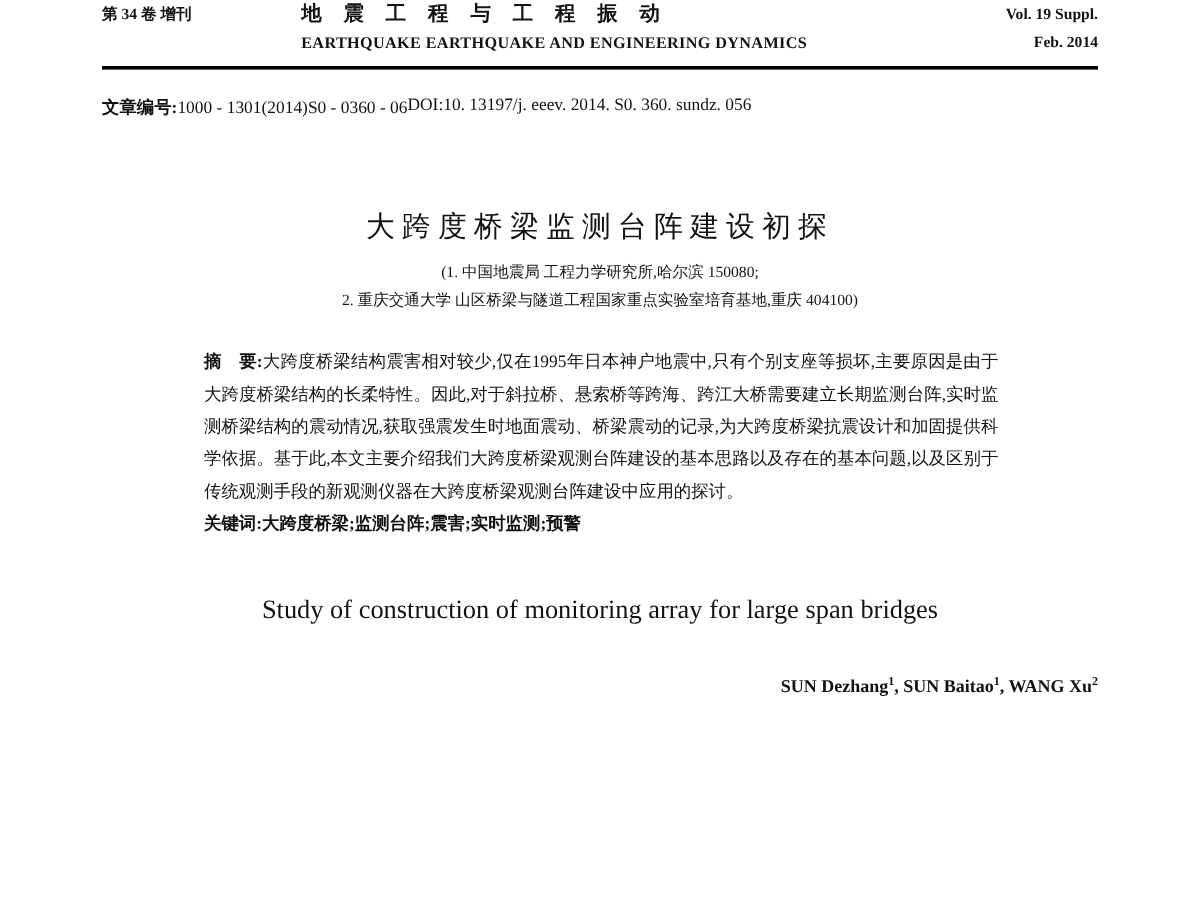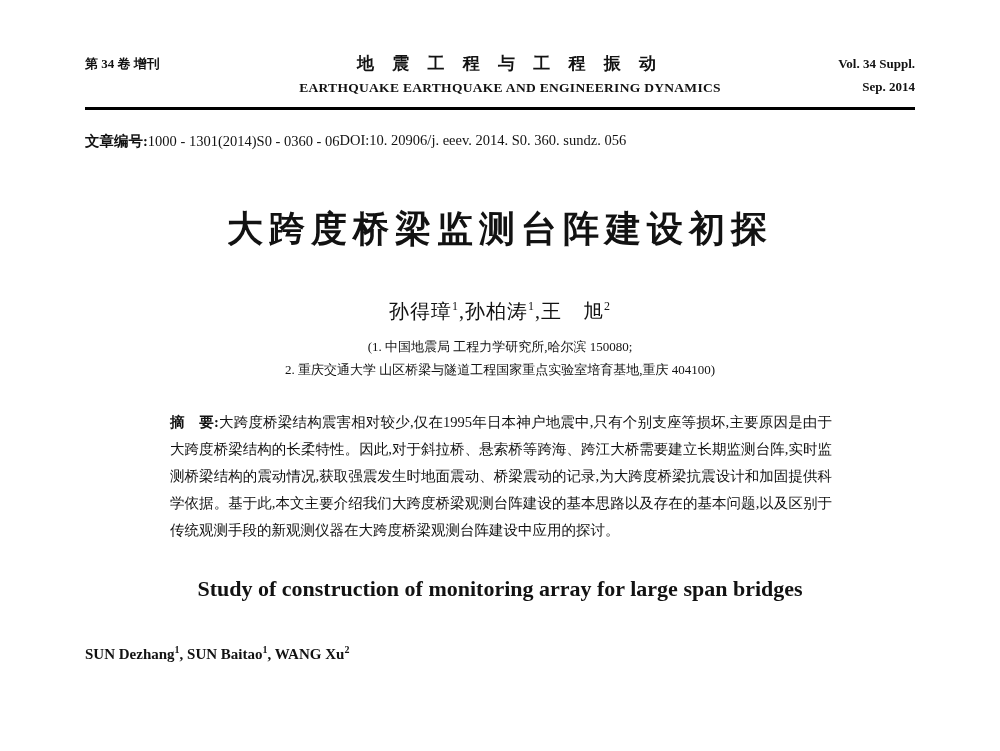--- a/index.html
+++ b/index.html
@@ -11,44 +11,43 @@
     font-family: "Liberation Serif", "DejaVu Serif", serif;
     overflow: hidden;
   }
   .page { width: 830px; margin: 0 auto; }
 
   
   .journal-header {
     display: flex;
     justify-content: space-between;
     align-items: flex-start;
-    padding-top: 52px;
     gap: 16px;
   }
   .jh-left { width: 150px; font-size: 13px; font-weight: bold; line-height: 23px; }
-  .jh-center { flex: 1; text-align: center; }
+  .jh-center { flex: 1; }
   .jh-center .cn { font-size: 17px; font-weight: bold; letter-spacing: 7px; }
   .jh-center .en { font-size: 13.5px; font-weight: bold; margin-top: 5px; letter-spacing: 0.3px; }
   .jh-right { width: 130px; text-align: right; font-size: 13px; font-weight: bold; line-height: 23px; }
   .rule { border-top: 3px solid #000; margin-top: 9px; }
 
   
   .meta {
     display: flex;
     margin-top: 22px;
     font-size: 14.5px;
   }
   .meta .label { font-weight: bold; }
 
   
   .cn-title {
-    margin-top: 54px;
+    margin-top: 74px;
     text-align: center;
-    font-size: 36px;
-    font-weight: bold;
+    font-size: 24px;
+    font-weight: normal;
     letter-spacing: 6px;
   }
   .authors {
     margin-top: 44px;
     text-align: center;
     font-size: 20px;
     letter-spacing: 1px;
   }
   .authors sup { font-size: 12px; }
   .affils { margin-top: 10px; text-align: center; font-size: 13px; line-height: 23px; }
@@ -64,75 +63,75 @@
   .kw-line, .clc-line {
     margin: 0 83px 0 85px;
     font-size: 14.5px;
     line-height: 27px;
     font-weight: bold;
   }
   .clc-line .gap { display: inline-block; width: 58px; }
 
   
   .en-title {
-    margin-top: 32px;
+    margin-top: 44px;
     text-align: center;
     font-size: 22px;
-    font-weight: bold;
+    font-weight: normal;
   }
   .en-authors {
     margin-top: 42px;
-    text-align: left;
+    text-align: right;
     font-size: 15px;
     font-weight: bold;
   }
   .en-authors sup { font-size: 10px; }
 </style>
 </head>
 <body>
 
 <div class="page">
 
   <div class="journal-header">
     <div class="jh-left">
       <div>第 34 卷  增刊</div>
     </div>
     <div class="jh-center">
       <div class="cn">地 震 工 程 与 工 程 振 动</div>
       <div class="en">EARTHQUAKE EARTHQUAKE AND ENGINEERING DYNAMICS</div>
     </div>
     <div class="jh-right">
-      <div>Vol. 34 Suppl.</div>
-      <div>Sep. 2014</div>
+      <div>Vol. 19 Suppl.</div>
+      <div>Feb. 2014</div>
     </div>
   </div>
   <div class="rule"></div>
 
   <div class="meta">
     <div>
       <span class="label">文章编号:</span><span>1000 - 1301(2014)S0 - 0360 - 06</span>
     </div>
-    <div>DOI:10. 20906/j. eeev. 2014. S0. 360. sundz. 056</div>
+    <div>DOI:10. 13197/j. eeev. 2014. S0. 360. sundz. 056</div>
   </div>
 
   <div class="cn-title">大跨度桥梁监测台阵建设初探</div>
 
-  <div class="authors">
-    <span><span>孙得璋</span><sup>1</sup><span>,</span></span><span><span>孙柏涛</span><sup>1</sup><span>,</span></span><span><span>王　旭</span><sup>2</sup><span></span></span>
-  </div>
 
   <div class="affils">
     <div>(1. 中国地震局 工程力学研究所,哈尔滨 150080;</div>
     <div>2. 重庆交通大学 山区桥梁与隧道工程国家重点实验室培育基地,重庆 404100)</div>
   </div>
 
   <div class="abstract">
     <span class="label">摘　要:</span><span>大跨度桥梁结构震害相对较少,仅在1995年日本神户地震中,只有个别支座等损坏,主要原因是由于大跨度桥梁结构的长柔特性。因此,对于斜拉桥、悬索桥等跨海、跨江大桥需要建立长期监测台阵,实时监测桥梁结构的震动情况,获取强震发生时地面震动、桥梁震动的记录,为大跨度桥梁抗震设计和加固提供科学依据。基于此,本文主要介绍我们大跨度桥梁观测台阵建设的基本思路以及存在的基本问题,以及区别于传统观测手段的新观测仪器在大跨度桥梁观测台阵建设中应用的探讨。</span>
   </div>
 
+  <div class="kw-line">
+    <span>关键词:</span><span>大跨度桥梁;监测台阵;震害;实时监测;预警</span>
+  </div>
 
 
   <div class="en-title">Study of construction of monitoring array for large span bridges</div>
 
   <div class="en-authors">
     <span><span>SUN Dezhang</span><sup>1</sup><span>, </span></span><span><span>SUN Baitao</span><sup>1</sup><span>, </span></span><span><span>WANG Xu</span><sup>2</sup><span></span></span>
   </div>
 
 </div>
 

